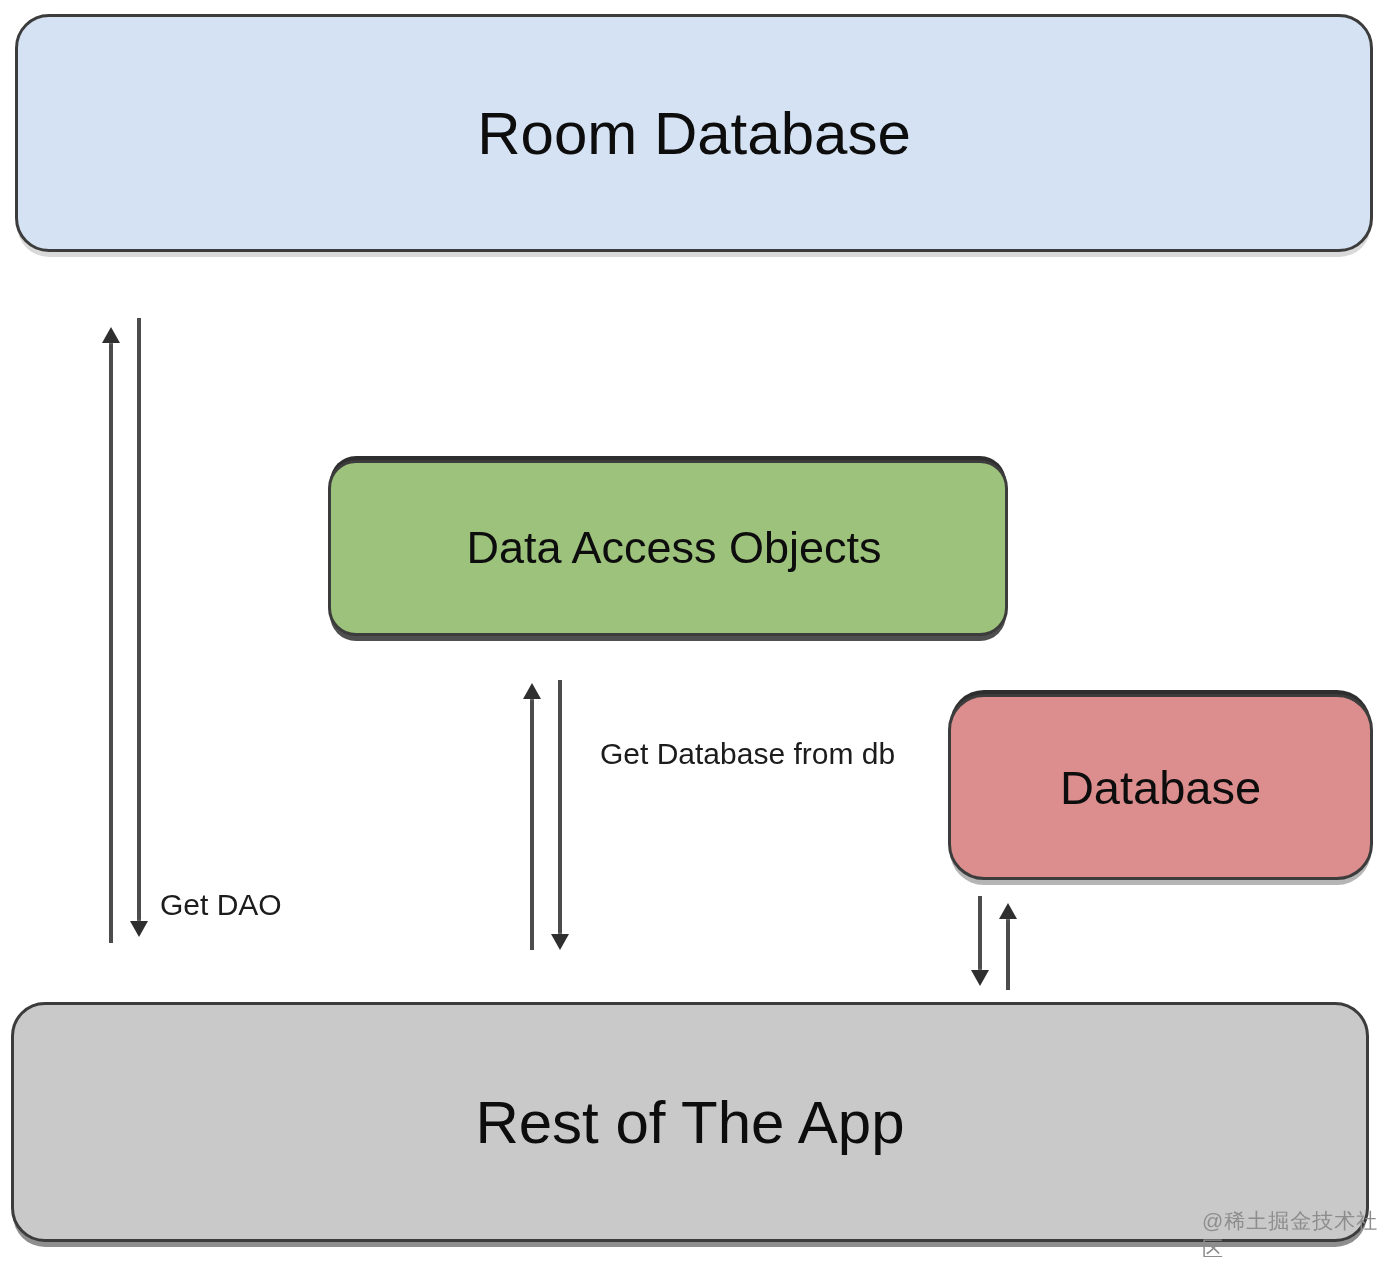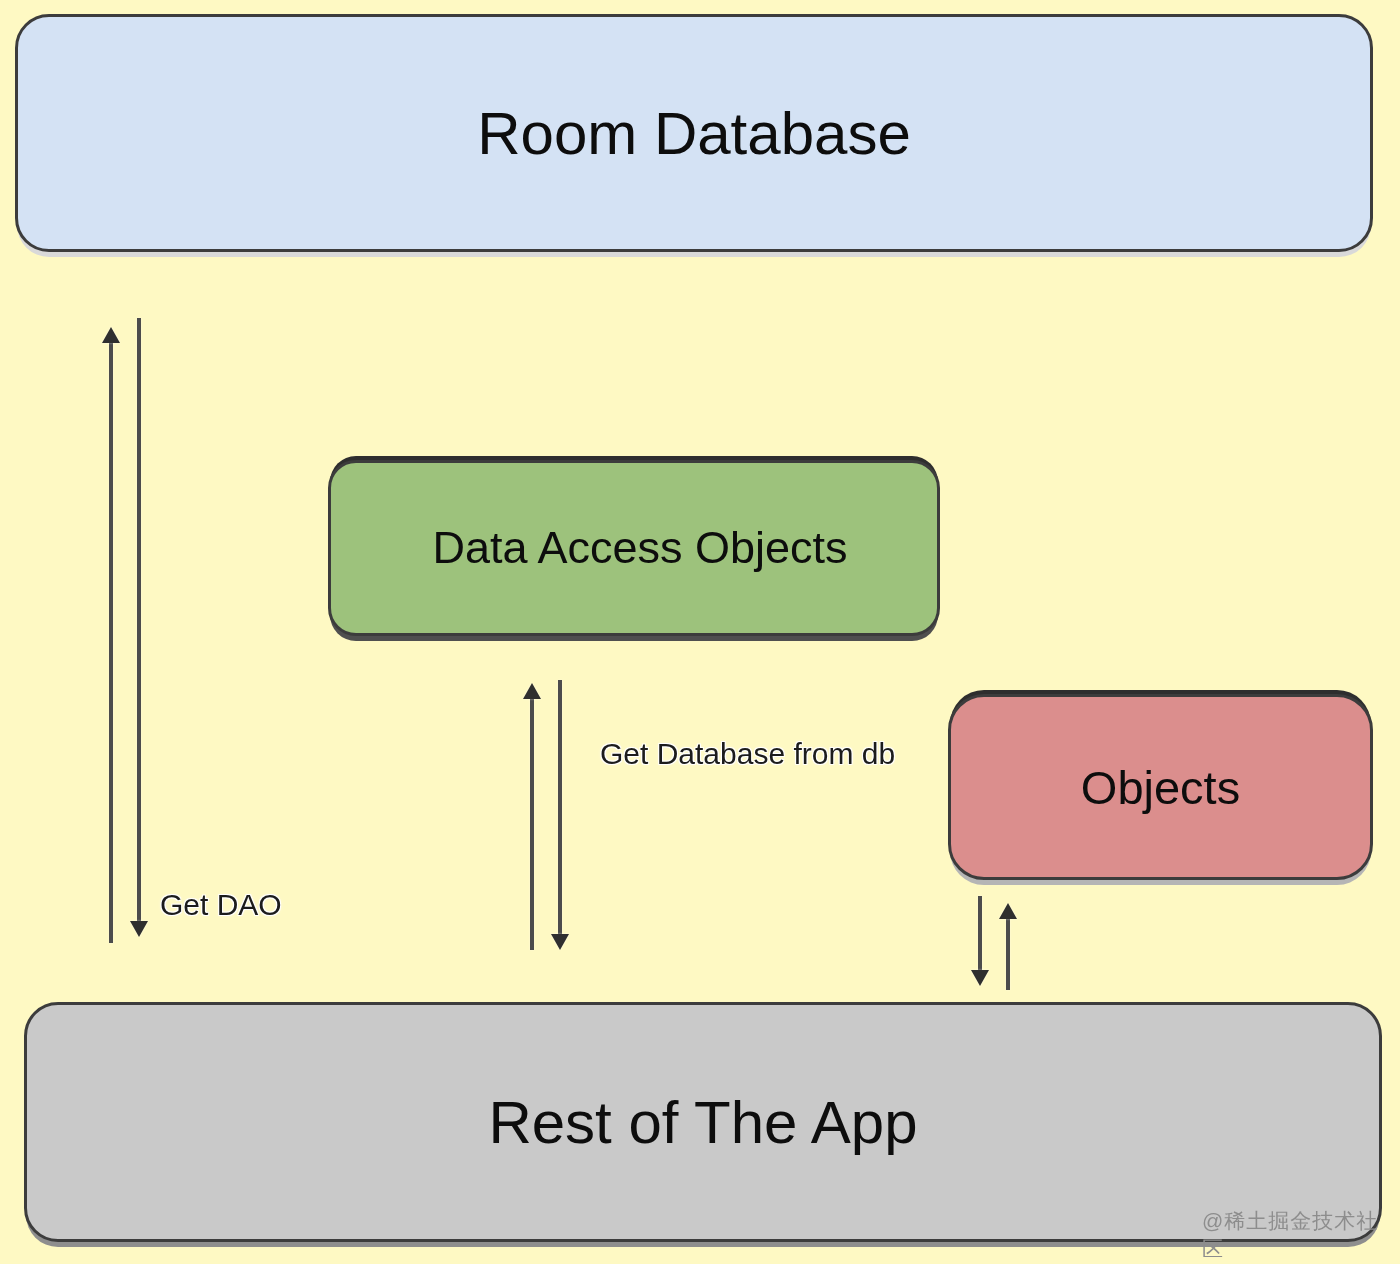--- a/index.html
+++ b/index.html
@@ -1,37 +1,37 @@
 <!DOCTYPE html>
 <html><head>
 <meta charset="utf-8">
 <style>
   html,body{margin:0;padding:0;background:#000;}
   #canvas{
-    position:relative;width:1400px;height:1264px;background:#fef9c3;
+    position:relative;width:1400px;height:1264px;background:#ffffff;
     font-family:"Liberation Sans",sans-serif;overflow:hidden;
   }
   .box{
     position:absolute;display:flex;align-items:center;justify-content:center;
     border:3px solid #3c3c3c;color:#0d0d0d;box-sizing:border-box;
   }
   .box-room{
     left:15px;top:14px;width:1358px;height:238px;border-radius:34px;
     font-size:60px;box-shadow:0 7px 0 -2px #d9d9d9;
   }
   .box-dao{
-    left:328px;top:460px;width:612px;height:176px;border-radius:28px;
+    left:328px;top:460px;width:680px;height:176px;border-radius:28px;
     font-size:45px;box-shadow:0 -6px 0 -2px #2e2e2e,0 7px 0 -2px #4f4f4f;padding-left:12px;
   }
   .box-entities{
     left:948px;top:694px;width:425px;height:186px;border-radius:36px;
     font-size:47px;box-shadow:0 -6px 0 -2px #2e2e2e,0 7px 0 -2px #b5b5b5;
   }
   .box-rest{
-    left:24px;top:1002px;width:1358px;height:240px;border-radius:34px;
+    left:11px;top:1002px;width:1358px;height:240px;border-radius:34px;
     font-size:60px;box-shadow:0 7px 0 -2px #8e8e8e;
   }
   .vline{
     position:absolute;width:4px;background:#4c4c4c;
     box-shadow:0 0 2px rgba(255,255,255,.45);
   }
   .ah{position:absolute;width:0;height:0;border-left:9px solid transparent;border-right:9px solid transparent;
       filter:drop-shadow(0 0 1px rgba(255,255,255,.5));}
   .ah-up{border-bottom:16px solid #2f2f2f;}
   .ah-down{border-top:16px solid #2f2f2f;}
@@ -53,21 +53,21 @@
 
   <div class="box box-room" style="background-color: rgb(212, 226, 244);">
     <span>Room Database</span>
   </div>
 
   <div class="box box-dao" style="background-color: rgb(157, 194, 124);">
     <span>Data Access Objects</span>
   </div>
 
   <div class="box box-entities" style="background-color: rgb(219, 142, 141);">
-    <span>Objects</span>
+    <span>Database</span>
   </div>
 
   <div class="box box-rest" style="background-color: rgb(201, 201, 201);">
     <span>Rest of The App</span>
   </div>
 
   <div class="vline" style="left:109px;top:342px;height:601px;"></div>
   <div class="ah ah-up" style="left:102px;top:327px;"></div>
   <div class="vline" style="left:137px;top:318px;height:603px;"></div>
   <div class="ah ah-down" style="left:130px;top:921px;"></div>

